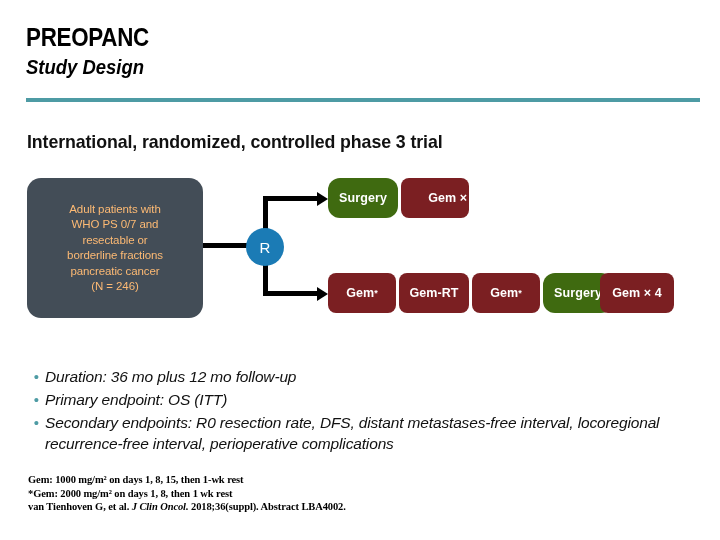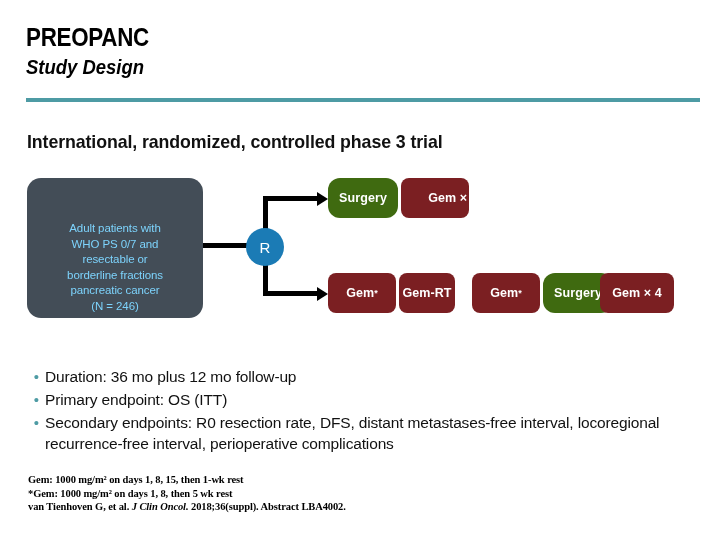--- a/index.html
+++ b/index.html
@@ -81,23 +81,23 @@
   .diagram > * { pointer-events: auto; }
 
   .patient-box {
     position: absolute;
     left: 27px;
     top: 178px;
     width: 176px;
     height: 140px;
     background: #434d57;
     border-radius: 14px;
-    color: #7dd3fc;
-    display: flex;
-    align-items: flex-end;
+    color: #fdba74;
+    display: flex;
+    align-items: center;
     justify-content: center;
     text-align: center;
     box-sizing: border-box;
     padding: 4px 8px;
   }
   .patient-box .ptext {
     font-size: 11.5px;
     line-height: 15.5px;
     font-weight: normal;
     letter-spacing: -0.1px;
@@ -184,20 +184,21 @@
     line-height: 21px;
     width: 17px;
     flex: 0 0 17px;
     text-align: center;
   }
   .bullet-text {
     font-size: 15.5px;
     line-height: 21px;
     color: #111111;
     letter-spacing: -0.15px;
+    font-style: italic;
   }
 
   
   .footnotes {
     position: absolute;
     left: 28px;
     top: 473px;
     width: 680px;
   }
   .fn {
@@ -244,21 +245,21 @@
 
   <div class="rnode">R</div>
 
   <div class="tbox green" style="left:328px; top:178px; width:70px;">Surgery</div>
   <div class="tbox red" style="left:401px; top:178px; width:68px;padding-left:36px;">Gem × 6</div>
 
   <div class="tbox red" style="left:328px; top:273px; width:68px;">
     <span>Gem</span>
       <sup>*</sup>
   </div>
-  <div class="tbox red" style="left:399px; top:273px; width:56px;">Gem-RT</div>
+  <div class="tbox red" style="left:399px; top:273px; width:70px;">Gem-RT</div>
   <div class="tbox red" style="left:472px; top:273px; width:68px;">
     <span>Gem</span>
       <sup>*</sup>
   </div>
   <div class="tbox green" style="left:543px; top:273px; width:70px;">Surgery</div>
   <div class="tbox red" style="left:600px; top:273px; width:74px;">Gem × 4</div>
 </div>
 
 <div class="bullets">
   <div class="bullet-row">
@@ -270,19 +271,19 @@
     <div class="bullet-text">Primary endpoint: OS (ITT)</div>
   </div>
   <div class="bullet-row">
     <div class="bullet-dot">•</div>
     <div class="bullet-text">Secondary endpoints: R0 resection rate, DFS, distant metastases-free interval, locoregional recurrence-free interval, perioperative complications</div>
   </div>
 </div>
 
 <div class="footnotes">
   <div class="fn">Gem: 1000 mg/m² on days 1, 8, 15, then 1-wk rest</div>
-  <div class="fn">*Gem: 1000 mg/m² on days 1, 8, then 5 wk rest</div>
+  <div class="fn">*Gem: 2000 mg/m² on days 1, 8, then 1 wk rest</div>
   <div class="fn">
     <span>van Tienhoven G, et al.</span>
     <span class="jrnl">J Clin Oncol.</span>
     <span>2018;36(suppl). Abstract LBA4002.</span>
   </div>
 </div>
 
 </body></html>

